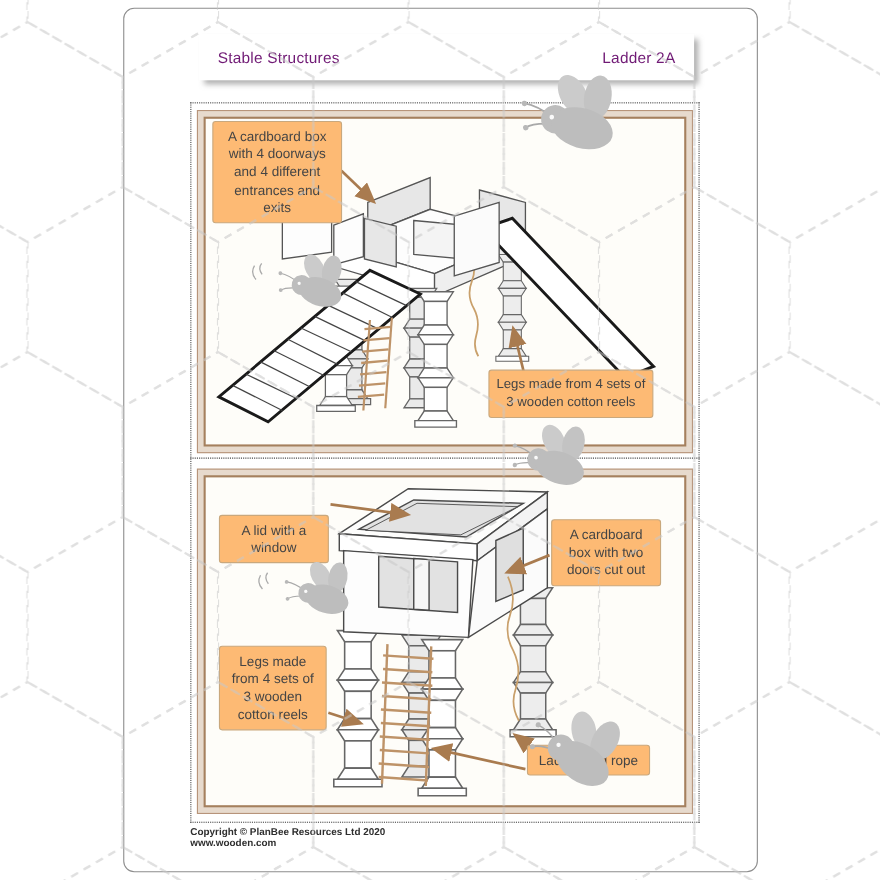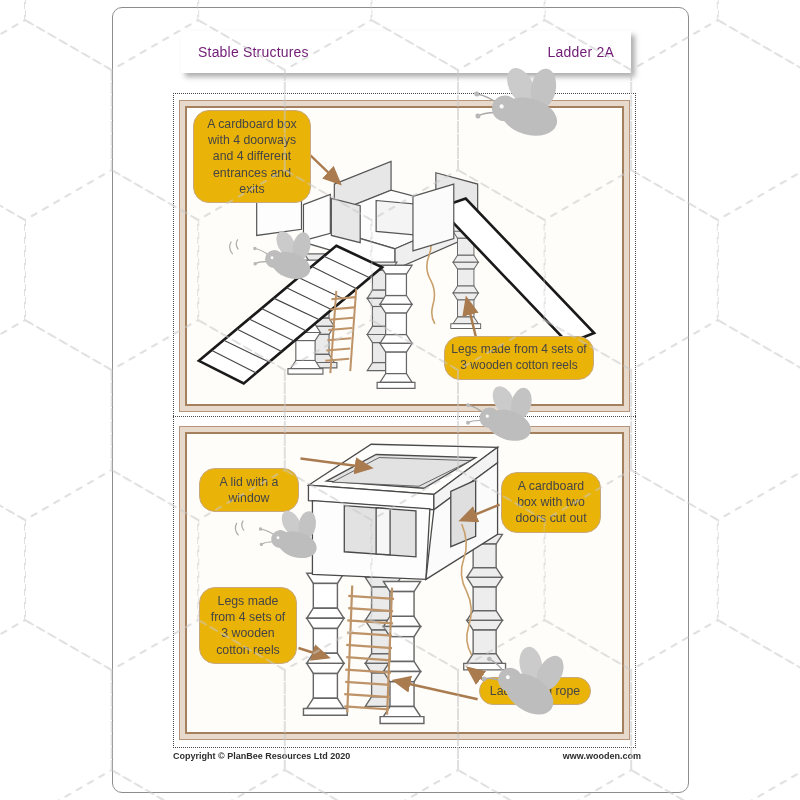--- a/index.html
+++ b/index.html
@@ -22,26 +22,26 @@
                border:1.6px dotted #474747;}
   .dotted-divider{position:absolute;left:-1px;right:-1px;top:322px;border-top:1.6px dotted #474747;}
 
   .frame{position:absolute;left:5px;right:5px;background:#E7DACD;border:1px solid #B7947A;padding:5px;}
   .frame-top{top:6px;height:312px;}
   .frame-bottom{top:332px;height:314px;}
   .frame-inner{position:relative;width:100%;height:100%;border:2px solid #A5805E;background:#FEFDF9;}
   .frame-inner svg.drawing{position:absolute;left:0;top:0;width:100%;height:100%;}
 
   
-  .note{position:absolute;background:#eab308;border:1.6px solid #C9A87D;border-radius:16px;
+  .note{position:absolute;background:#fdba74;border:1.6px solid #C9A87D;border-radius:3px;
         padding:5px 6px;font-size:12.3px;line-height:1.32;text-align:center;color:#454545;z-index:5;}
 
   
   .footer{position:absolute;left:60px;top:743px;width:468px;display:flex;
-          justify-content:space-between;font-size:9px;font-weight:bold;color:#2e2e2e;}
+          justify-content:space-between;font-size:9px;font-weight:bold;color:#2e2e2e;flex-direction:column;}
 
   
   .bee{position:absolute;z-index:40;}
   .hex-overlay{position:absolute;left:0;top:0;z-index:50;pointer-events:none;}
   .defs-hidden{position:absolute;width:0;height:0;}
 </style>
 </head>
 <body>
 
 <div class="canvas">

